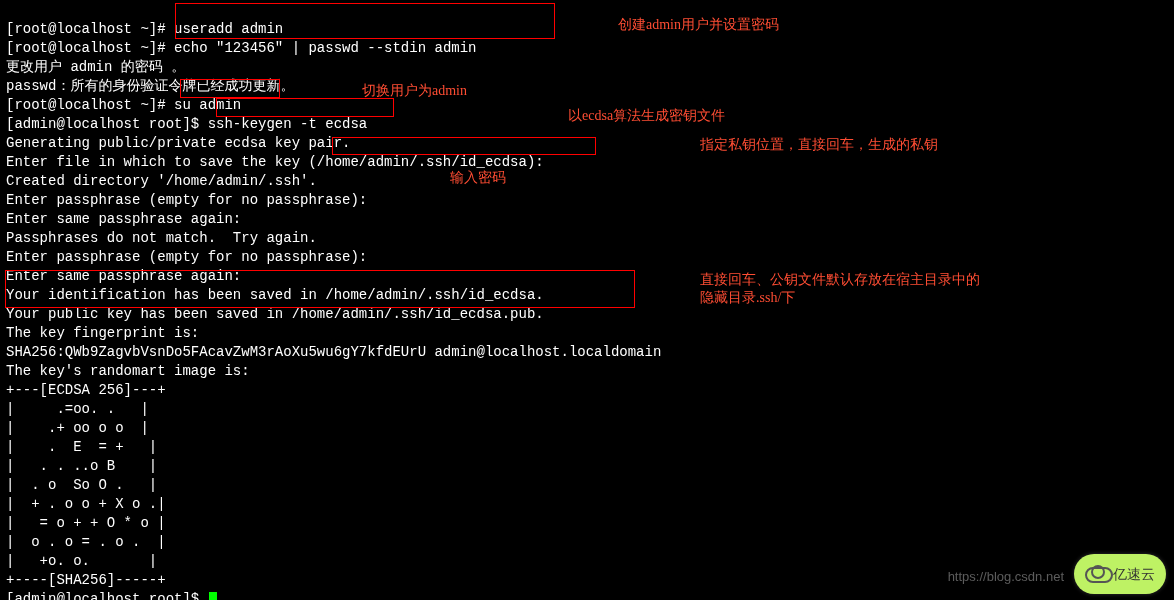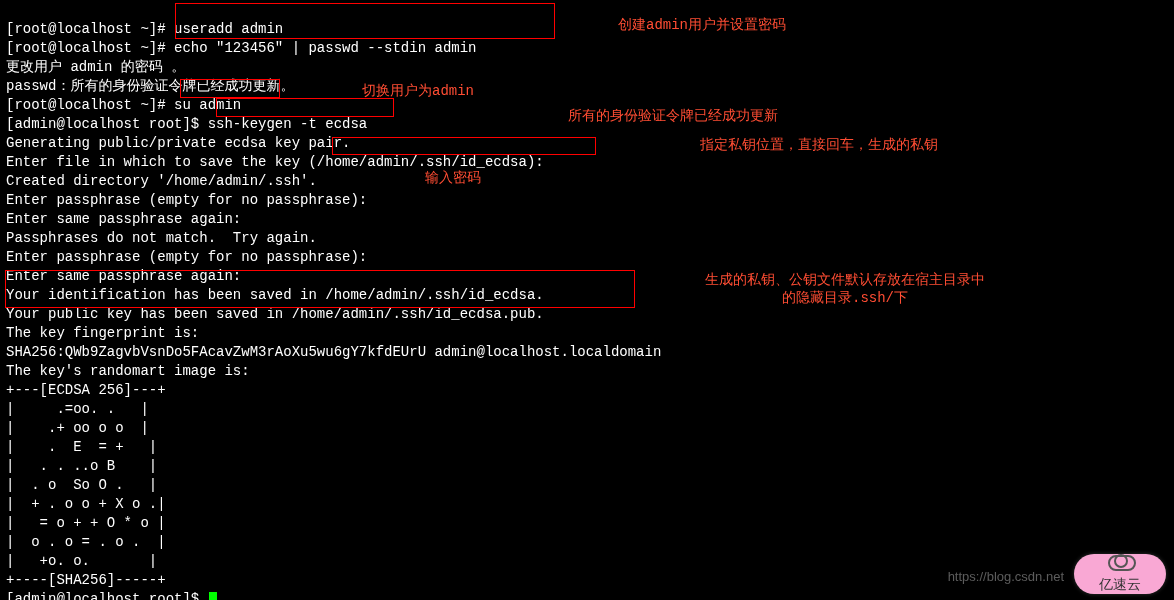--- a/index.html
+++ b/index.html
@@ -19,24 +19,23 @@
       white-space: pre;
     }
     .outline {
       position: absolute;
       border: 1px solid #ff0000;
       pointer-events: none;
     }
     .annotation {
       position: absolute;
       color: #ff4d33;
-      font-family: Liberation Mono, monospace;
+      font-family: Liberation Serif, serif;
       font-size: 14px;
       line-height: 18px;
-      text-align: center;
     }
     .cursor-block {
       display: inline-block;
       width: 8px;
       height: 15px;
       background: #00ff00;
       vertical-align: text-bottom;
       margin-left: 1px;
     }
     .watermark {
@@ -47,31 +46,30 @@
       font-family: Arial, sans-serif;
       font-size: 13px;
       opacity: 0.6;
     }
     .logo-bubble {
       position: absolute;
       right: 8px;
       bottom: 6px;
       width: 92px;
       height: 40px;
-      background: #f9a8d4;
+      background: #bef264;
       border-radius: 20px;
       display: flex;
       align-items: center;
       justify-content: center;
       gap: 4px;
       font-family: 'Microsoft YaHei', sans-serif;
       font-size: 14px;
       color: #333;
       box-shadow: 0 0 4px rgba(255,255,255,0.2);
-      flex-direction: column;
     }
     .cloud-icon {
       width: 24px;
       height: 18px;
       position: relative;
     }
     .cloud-icon::before {
       content: '';
       position: absolute;
       width: 24px;
@@ -98,22 +96,22 @@
 <div class="terminal" id="term"><div><span>[root@localhost ~]# </span><span>useradd admin</span></div><div><span>[root@localhost ~]# </span><span>echo "123456" | passwd --stdin admin</span></div><div>更改用户 admin 的密码 。</div><div>passwd：所有的身份验证令牌已经成功更新。</div><div><span>[root@localhost ~]# </span><span>su admin</span></div><div><span>[admin@localhost root]$ </span><span>ssh-keygen -t ecdsa</span></div><div>Generating public/private ecdsa key pair.</div><div>Enter file in which to save the key (/home/admin/.ssh/id_ecdsa): </div><div>Created directory '/home/admin/.ssh'.</div><div>Enter passphrase (empty for no passphrase): </div><div>Enter same passphrase again: </div><div>Passphrases do not match.  Try again.</div><div>Enter passphrase (empty for no passphrase): </div><div>Enter same passphrase again: </div><div>Your identification has been saved in /home/admin/.ssh/id_ecdsa.</div><div>Your public key has been saved in /home/admin/.ssh/id_ecdsa.pub.</div><div>The key fingerprint is:</div><div>SHA256:QWb9ZagvbVsnDo5FAcavZwM3rAoXu5wu6gY7kfdEUrU admin@localhost.localdomain</div><div>The key's randomart image is:</div><div>+---[ECDSA 256]---+</div><div>|     .=oo. .   |</div><div>|    .+ oo o o  |</div><div>|    .  E  = +   |</div><div>|   . . ..o B    |</div><div>|  . o  So O .   |</div><div>|  + . o o + X o .|</div><div>|   = o + + O * o |</div><div>|  o . o = . o .  |</div><div>|   +o. o.       |</div><div>+----[SHA256]-----+</div><div><span>[admin@localhost root]$ </span><span></span><span class="cursor-block"></span></div></div>
 
 <div class="outline" style="left:175px; top:3px; width:380px; height:36px;"></div>
 <div class="outline" style="left:180px; top:79px; width:100px; height:19px;"></div>
 <div class="outline" style="left:216px; top:98px; width:178px; height:19px;"></div>
 <div class="outline" style="left:332px; top:137px; width:264px; height:18px;"></div>
 <div class="outline" style="left:5px; top:270px; width:630px; height:38px;"></div>
 
 <div class="annotation" style="left:618px; top:16px;">创建admin用户并设置密码</div>
 <div class="annotation" style="left:362px; top:82px;">切换用户为admin</div>
-<div class="annotation" style="left:568px; top:107px;">所有的身份验证令牌已经成功更新</div>
+<div class="annotation" style="left:568px; top:107px;">以ecdsa算法生成密钥文件</div>
 <div class="annotation" style="left:700px; top:136px;">指定私钥位置，直接回车，生成的私钥</div>
-<div class="annotation" style="left:425px; top:169px;">输入密码</div>
-<div class="annotation" style="left:700px; top:271px; width:290px;">生成的私钥、公钥文件默认存放在宿主目录中的隐藏目录.ssh/下</div>
+<div class="annotation" style="left:450px; top:169px;">输入密码</div>
+<div class="annotation" style="left:700px; top:271px; width:290px;">直接回车、公钥文件默认存放在宿主目录中的隐藏目录.ssh/下</div>
 
 <div class="watermark">https://blog.csdn.net</div>
 <div class="logo-bubble">
   <span class="cloud-icon"></span>
   <span>亿速云</span>
 </div>
 
 </body></html>

